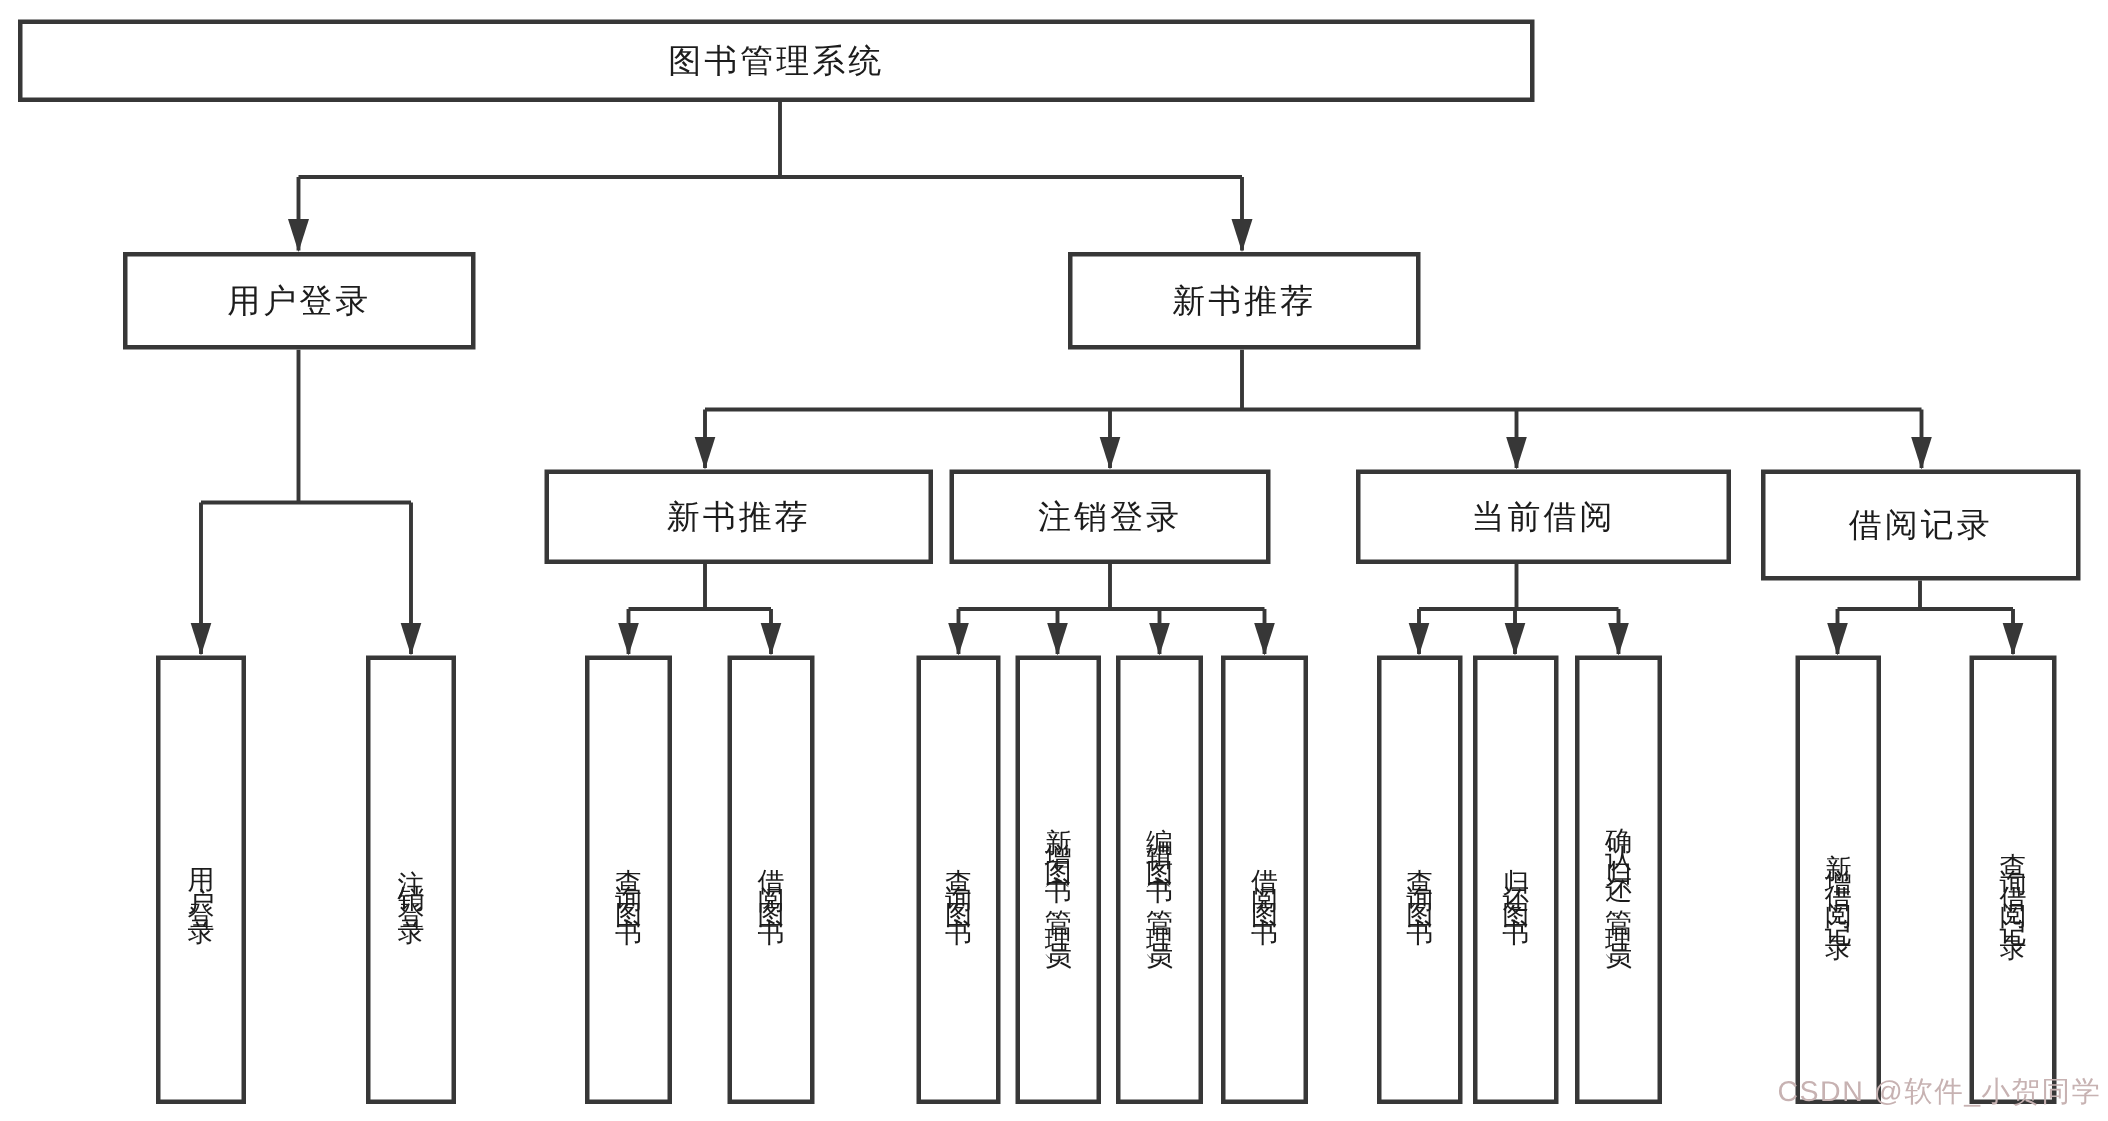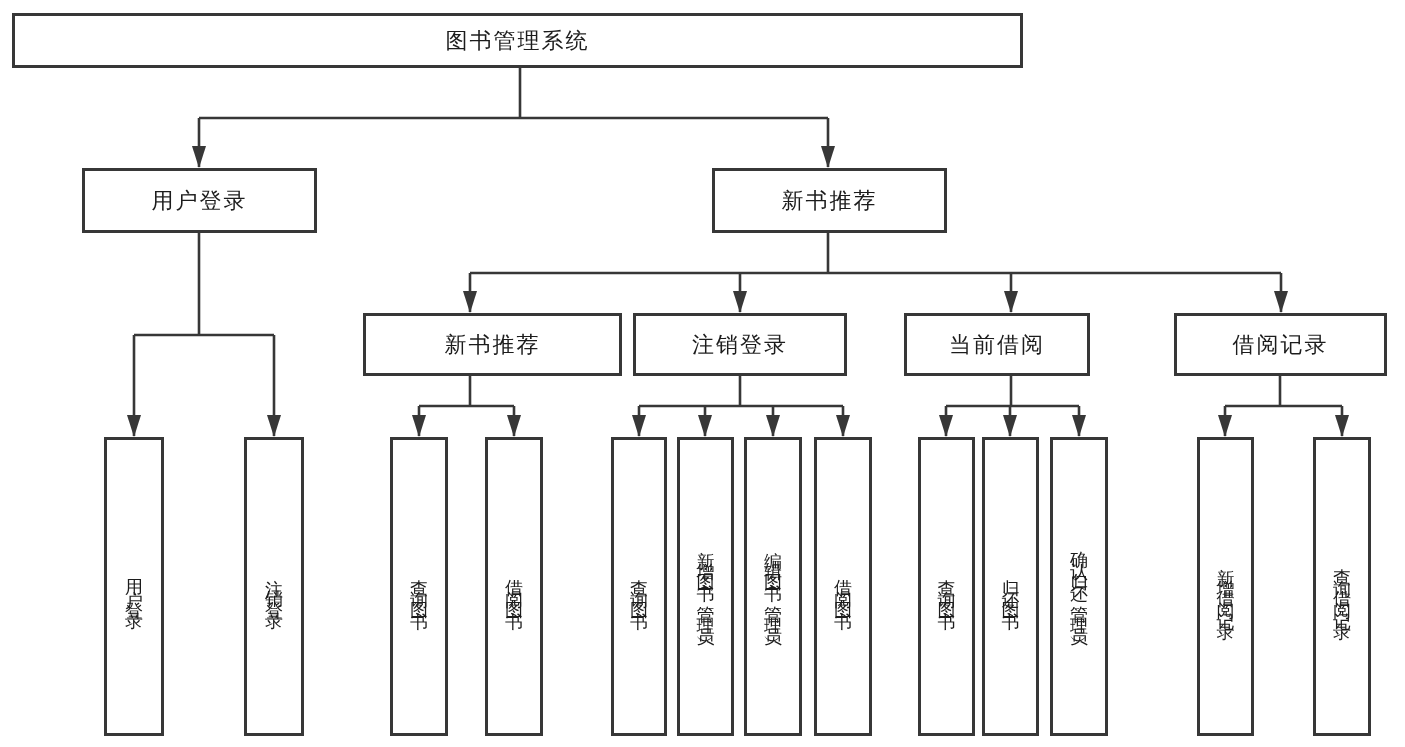--- a/index.html
+++ b/index.html
@@ -133,24 +133,24 @@
   <div class="box h" style="left:712px;top:168px;width:235px;height:65px">
     <span>新书推荐</span>
   </div>
 
   <div class="box h" style="left:363px;top:313px;width:259px;height:63px">
     <span>新书推荐</span>
   </div>
   <div class="box h" style="left:633px;top:313px;width:214px;height:63px">
     <span>注销登录</span>
   </div>
-  <div class="box h" style="left:904px;top:313px;width:186px;height:63px">
+  <div class="box h" style="left:904px;top:313px;width:250px;height:63px">
     <span>当前借阅</span>
   </div>
-  <div class="box h" style="left:1174px;top:313px;width:213px;height:63px">
+  <div class="box h" style="left:1174px;top:313px;width:213px;height:74px">
     <span>借阅记录</span>
   </div>
 
   <div class="box v" style="left:104px;top:437px;width:60px;height:299px">
     <span>用户登录</span>
   </div>
   <div class="box v" style="left:244px;top:437px;width:60px;height:299px">
     <span>注销登录</span>
   </div>
 
@@ -184,14 +184,15 @@
     <span>确认归还（管理员）</span>
   </div>
 
   <div class="box v" style="left:1197px;top:437px;width:57px;height:299px">
     <span>新增借阅记录</span>
   </div>
   <div class="box v" style="left:1313px;top:437px;width:58px;height:299px">
     <span>查询借阅记录</span>
   </div>
 
+  <div class="watermark">CSDN @软件_小贺同学</div>
 
 </div>
 
 </body></html>

